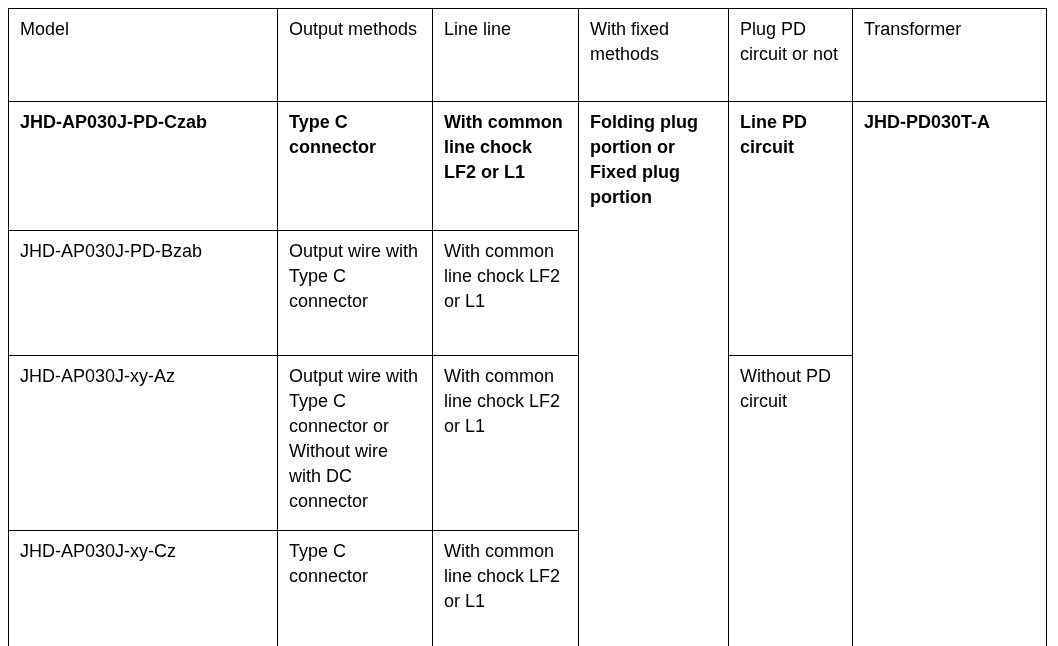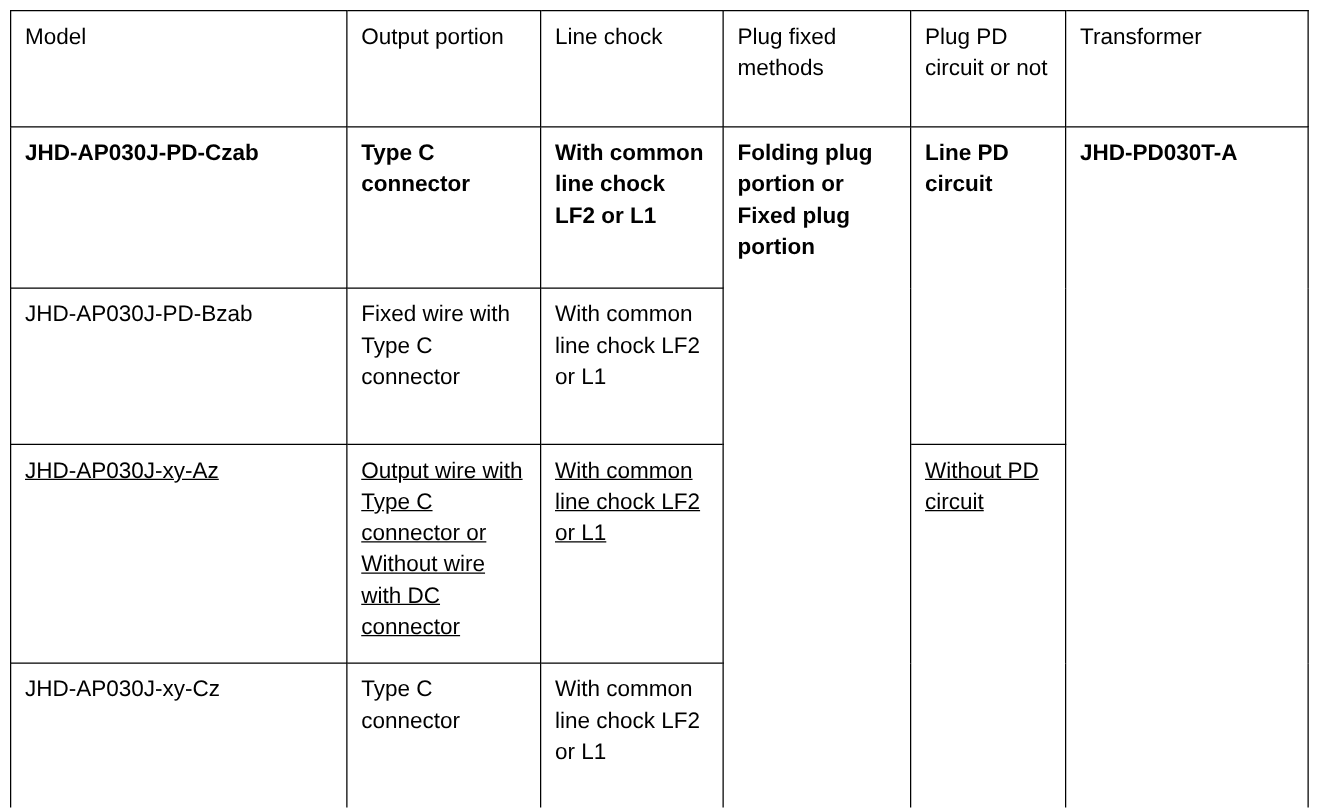--- a/index.html
+++ b/index.html
@@ -46,21 +46,21 @@
   .c2 { width: 155px; }
   .c3 { width: 146px; }
   .c4 { width: 150px; }
   .c5 { width: 124px; }
   .c6 { width: 194px; }
 
   
   tr.row-head td { height: 80px; }
   tr.row-1 td    { height: 116px; font-weight: bold; }
   tr.row-2 td    { height: 112px; border-radius: 21px; }
-  tr.row-3 td    { height: 162px; text-decoration: underline; }
+  tr.row-3 td    { height: 162px; }
   tr.row-4 td    { height: 116px; }
 
   
   table.spec-table tr.row-4 td {
     border-bottom: 2px solid #000000;
   }
 </style>
 </head>
 <body>
 
@@ -72,39 +72,39 @@
         <col class="c2">
         <col class="c3">
       <col class="c4">
         <col class="c5">
         <col class="c6">
     </colgroup>
     <tbody>
 
       <tr class="row-head">
         <td>Model</td>
-        <td>Output portion</td>
-        <td>Line chock</td>
-        <td>Plug fixed methods</td>
+        <td>Output methods</td>
+        <td>Line line</td>
+        <td>With fixed methods</td>
         <td>Plug PD circuit or not</td>
         <td>Transformer</td>
       </tr>
 
       <tr class="row-1">
         <td>JHD-AP030J-PD-Czab</td>
         <td>Type C connector</td>
         <td>With common line chock LF2 or L1</td>
         <td rowspan="4">Folding plug portion or Fixed plug portion</td>
         <td rowspan="2">Line PD circuit</td>
         <td rowspan="4">JHD-PD030T-A</td>
       </tr>
 
       <tr class="row-2">
         <td>JHD-AP030J-PD-Bzab</td>
-        <td>Fixed wire with Type C connector</td>
+        <td>Output wire with Type C connector</td>
         <td>With common line chock LF2 or L1</td>
       </tr>
 
       <tr class="row-3">
         <td>JHD-AP030J-xy-Az</td>
         <td>Output wire with Type C connector or Without wire with DC connector</td>
         <td>With common line chock LF2 or L1</td>
         <td rowspan="2">Without PD circuit</td>
       </tr>
 

